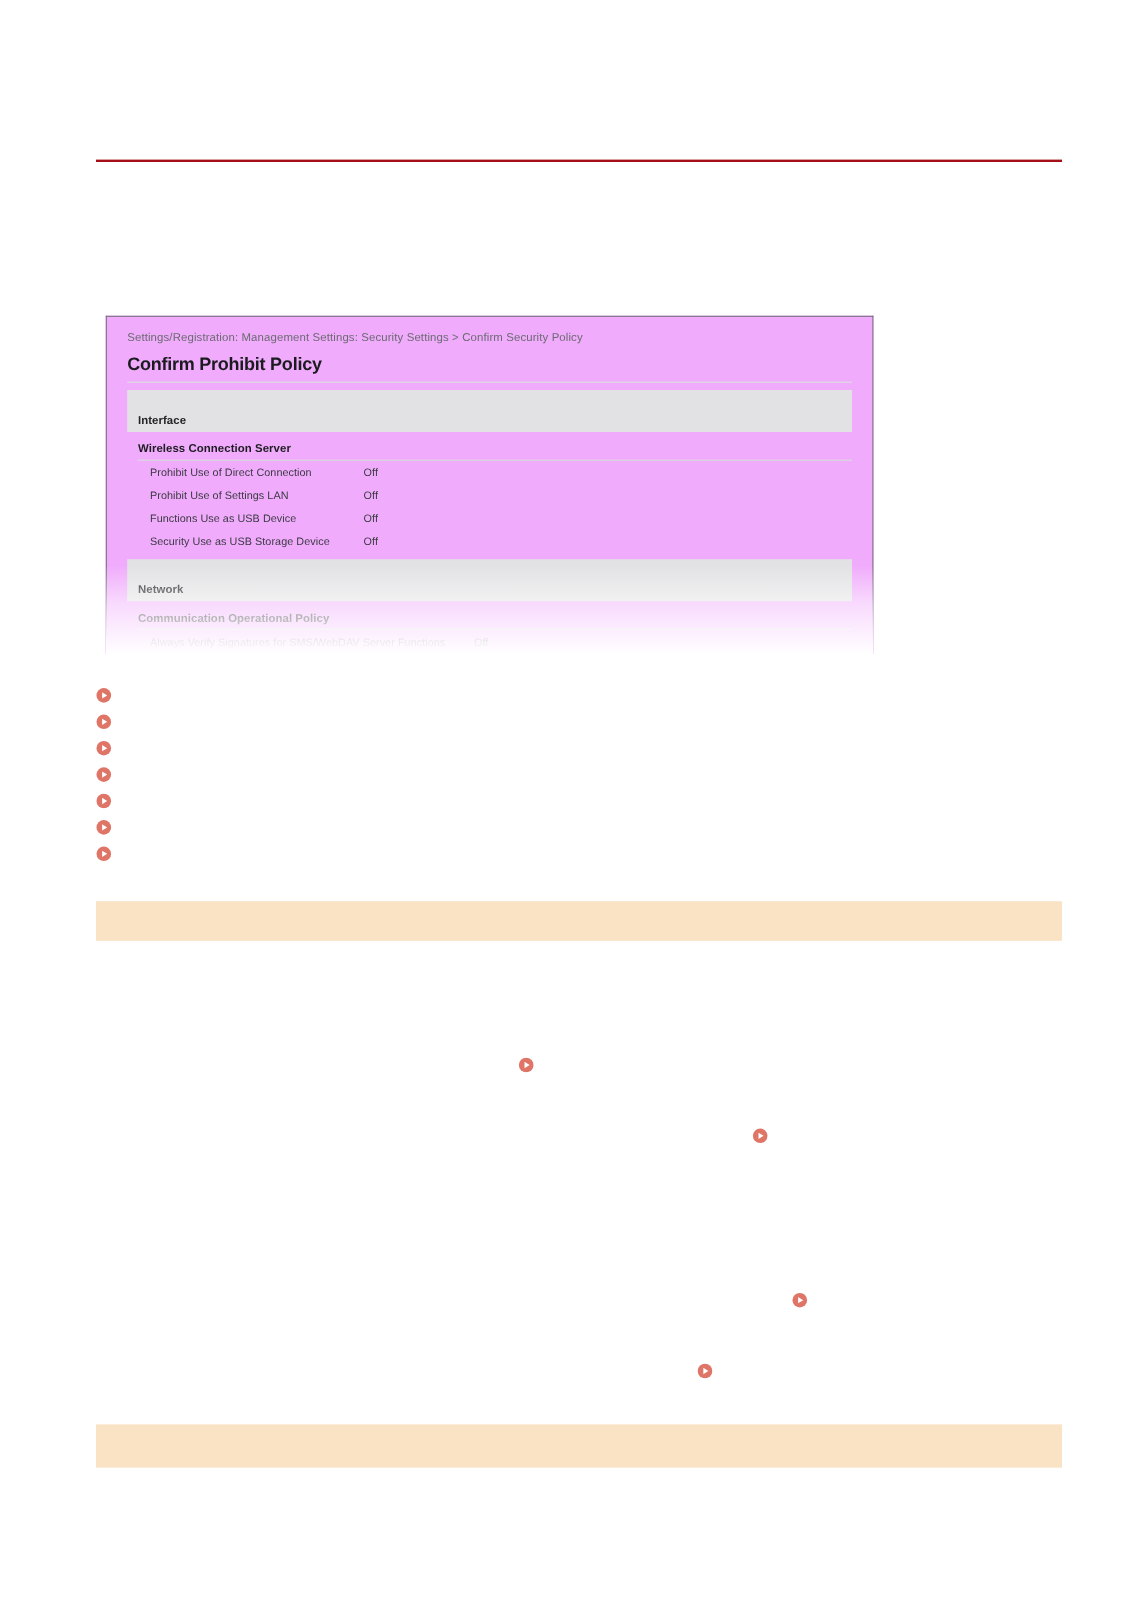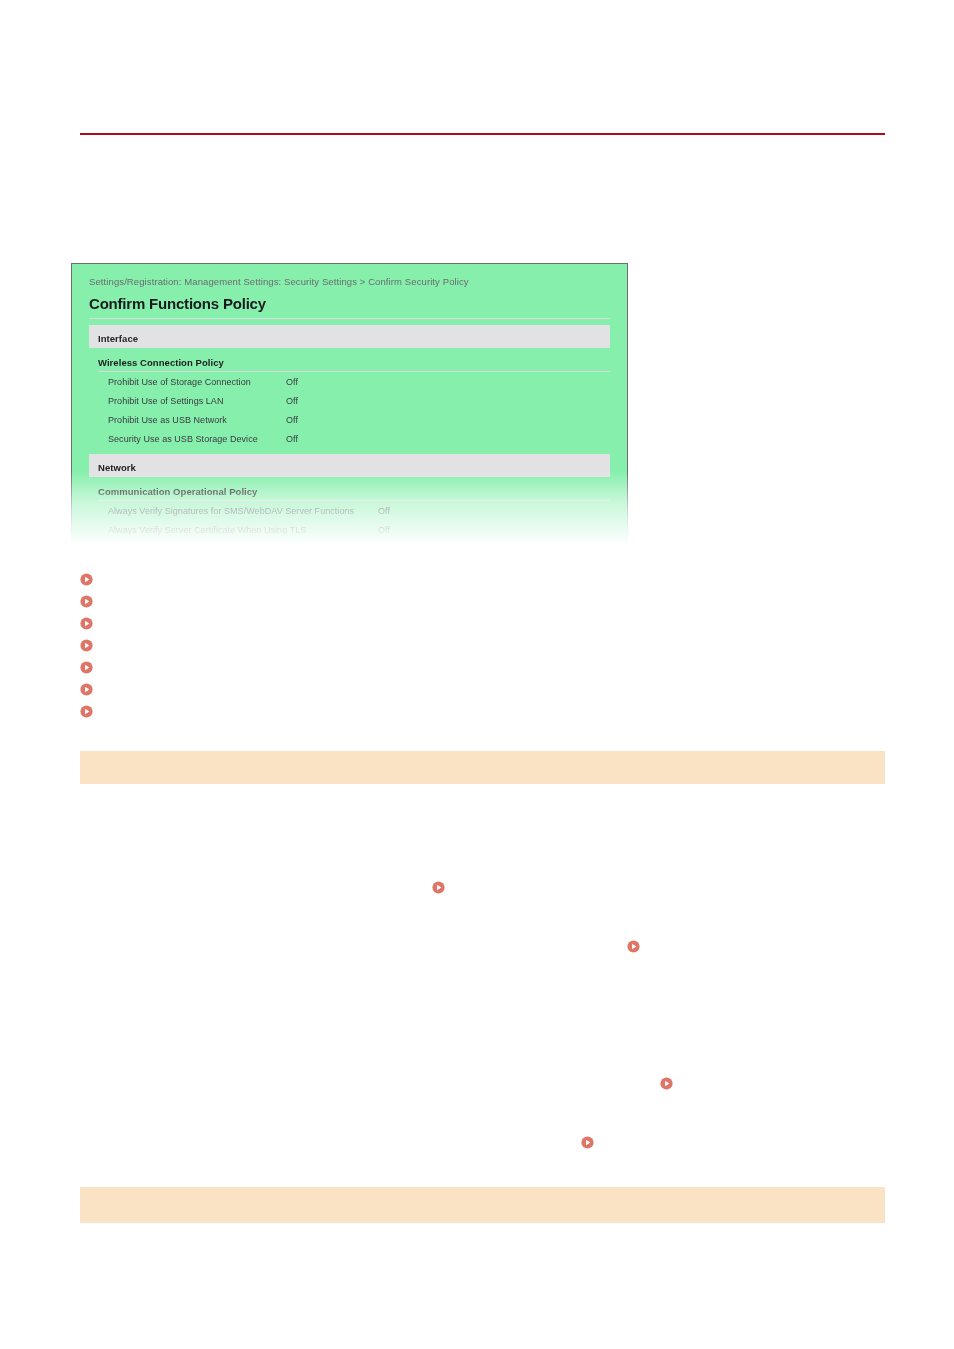--- a/index.html
+++ b/index.html
@@ -22,25 +22,25 @@
     left: 80px;
     top: 133px;
     width: 805px;
     height: 2px;
     background: #a50f18;
   }
 
   
   .figure {
     position: absolute;
-    left: 71px;
+    left: 88px;
     top: 263px;
-    width: 557px;
+    width: 640px;
     height: 282px;
-    background: #86efac;
+    background: #f0abfc;
     overflow: hidden;
   }
   
   .fig-border-top {
     position: absolute; left: 0; top: 0; width: 100%; height: 1px;
     background: #6e6e73;
   }
   .fig-border-left {
     position: absolute; left: 0; top: 0; width: 1px; height: 100%;
     background: linear-gradient(to bottom, #6e6e73 0%, #6e6e73 84%, rgba(110,110,115,0) 100%);
@@ -86,21 +86,21 @@
     height: 1px;
     background: #dcdcdf;
   }
 
   
   .sec-band {
     background: #e2e2e4;
     font-size: 9.5px;
     font-weight: bold;
     color: #232327;
-    padding: 8px 0 4px 9px;
+    padding: 20px 0 4px 9px;
     margin-top: 6px;
     letter-spacing: 0.05px;
   }
 
   
   .sub-head {
     font-size: 9.5px;
     font-weight: bold;
     color: #1d1d21;
     margin: 9px 0 0 9px;
@@ -180,39 +180,39 @@
 
 <div class="figure">
   <div class="fig-border-top"></div>
   <div class="fig-border-left"></div>
   <div class="fig-border-right"></div>
 
   <div class="fig-inner">
 
     <div class="breadcrumb">Settings/Registration: Management Settings: Security Settings &gt; Confirm Security Policy</div>
 
-    <div class="fig-title">Confirm Functions Policy</div>
+    <div class="fig-title">Confirm Prohibit Policy</div>
     <div class="fig-title-rule"></div>
 
     <div class="sec-band">Interface</div>
 
-    <div class="sub-head">Wireless Connection Policy</div>
+    <div class="sub-head">Wireless Connection Server</div>
 
     <div class="row cols-a">
-      <span class="r-label">Prohibit Use of Storage Connection</span>
+      <span class="r-label">Prohibit Use of Direct Connection</span>
       <span class="r-value">Off</span>
     </div>
     <div class="row cols-a">
       <span class="r-label">Prohibit Use of Settings LAN</span>
       <span class="r-value">Off</span>
     </div>
 
 
     <div class="row cols-a">
-      <span class="r-label">Prohibit Use as USB Network</span>
+      <span class="r-label">Functions Use as USB Device</span>
       <span class="r-value">Off</span>
     </div>
     <div class="row cols-a">
       <span class="r-label">Security Use as USB Storage Device</span>
       <span class="r-value">Off</span>
     </div>
 
     <div class="sec-band">Network</div>
 
     <div class="sub-head">Communication Operational Policy</div>

